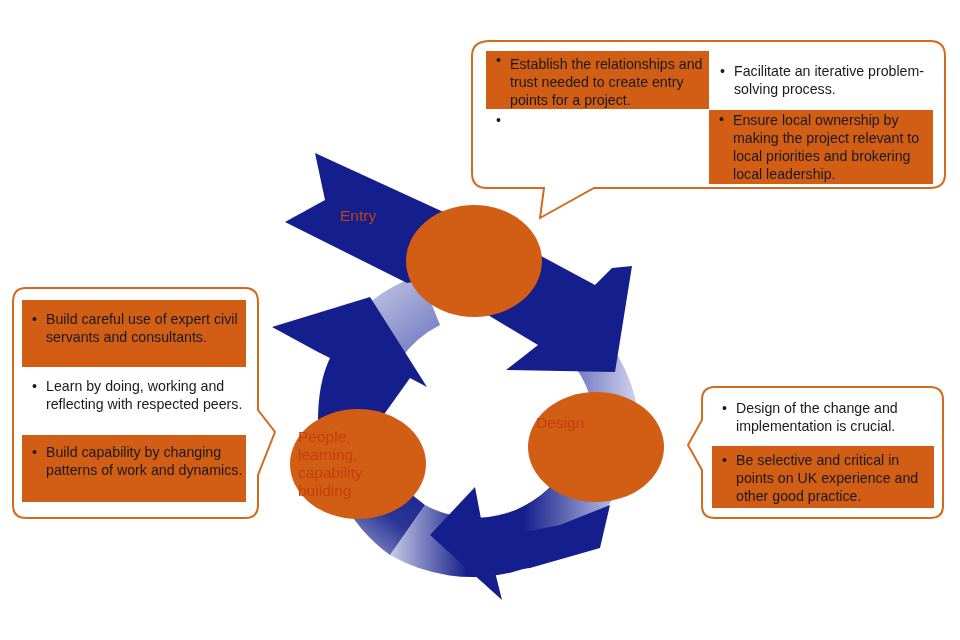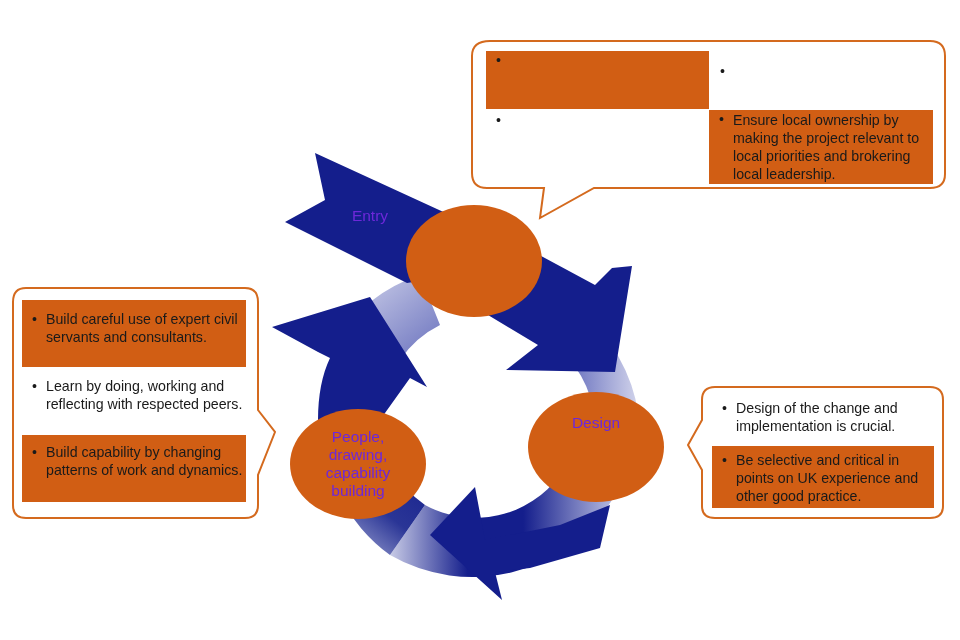--- a/index.html
+++ b/index.html
@@ -3,21 +3,21 @@
 <meta charset="utf-8">
 <style>
   html, body { margin: 0; padding: 0; background: #ffffff; }
   body { width: 960px; height: 640px; position: relative; overflow: hidden;
          font-family: "Liberation Sans", sans-serif; color: #1a1a1a; }
   #diagram { position: absolute; left: 0; top: 0; width: 960px; height: 640px; }
   .box { position: absolute; box-sizing: border-box; font-size: 14.2px; line-height: 18px; }
   .box.filled { background: #d15e14; }
   .box .bullet { position: absolute; left: 10px; top: 0; }
   .box .txt { display: block; margin-left: 24px; }
-  .node-label { position: absolute; color: #6d28d9; text-align: center; font-size: 15.5px; line-height: 18px; }
+  .node-label { position: absolute; color: #c2410c; text-align: left; font-size: 15.5px; line-height: 18px; }
 </style>
 </head>
 <body>
 
 <div id="diagram">
   <svg width="960" height="640" viewBox="0 0 960 640" xmlns="http://www.w3.org/2000/svg">
     <defs>
       <linearGradient id="gRight" x1="0" y1="0" x2="1" y2="0">
         <stop offset="0" stop-color="#5a63b8"></stop>
         <stop offset="1" stop-color="#d4d6ec"></stop>
@@ -70,31 +70,33 @@
 
   
   <div class="node-label" style="left:340px; top:207px; width:60px;">Entry</div>
 
   
   <div class="node-label" style="left:536px; top:414px; width:120px;">
     <div>Design</div>
   </div>
   <div class="node-label" style="left:298px; top:428px; width:120px;">
     <div>People,</div>
-    <div>drawing,</div>
+    <div>learning,</div>
     <div>capability</div>
     <div>building</div>
   </div>
 
   
   <div class="box filled" style="left:486px; top:51px; width:223px; height:58px; padding-top:4px;">
     <span class="bullet">•</span>
+    <span class="txt">Establish the relationships and trust needed to create entry points for a project.</span>
   </div>
   <div class="box" style="left:710px; top:62px; width:225px; height:46px;">
     <span class="bullet">•</span>
+    <span class="txt">Facilitate an iterative problem-solving process.</span>
   </div>
   <div class="box" style="left:486px; top:111px; width:223px; height:76px;">
     <span class="bullet">•</span>
   </div>
   <div class="box filled" style="left:709px; top:110px; width:224px; height:74px; padding-top:1px;">
     <span class="bullet">•</span>
     <span class="txt">Ensure local ownership by making the project relevant to local priorities and brokering local leadership.</span>
   </div>
 
   

